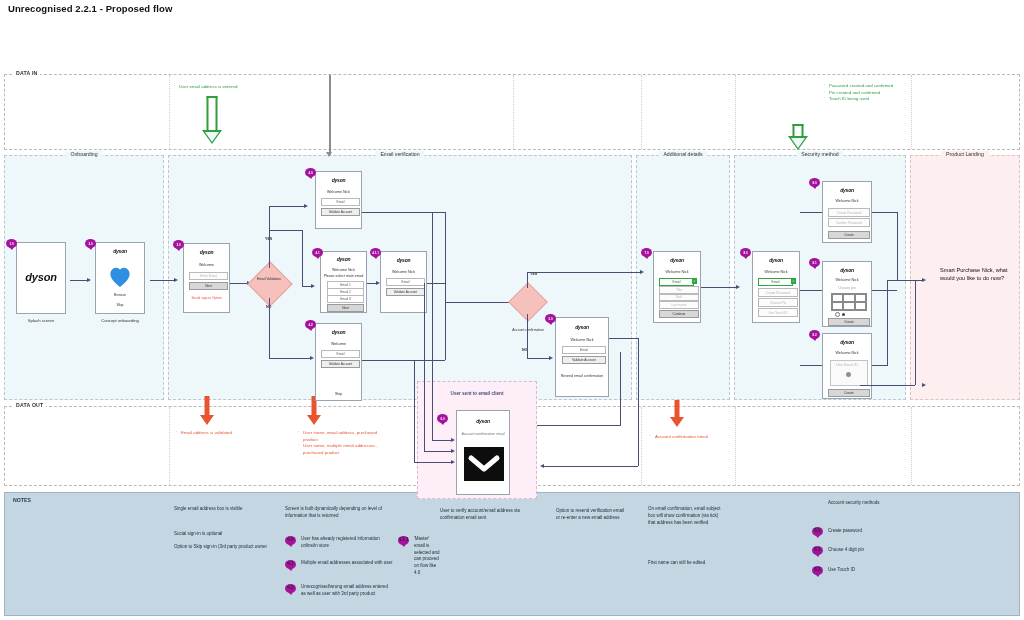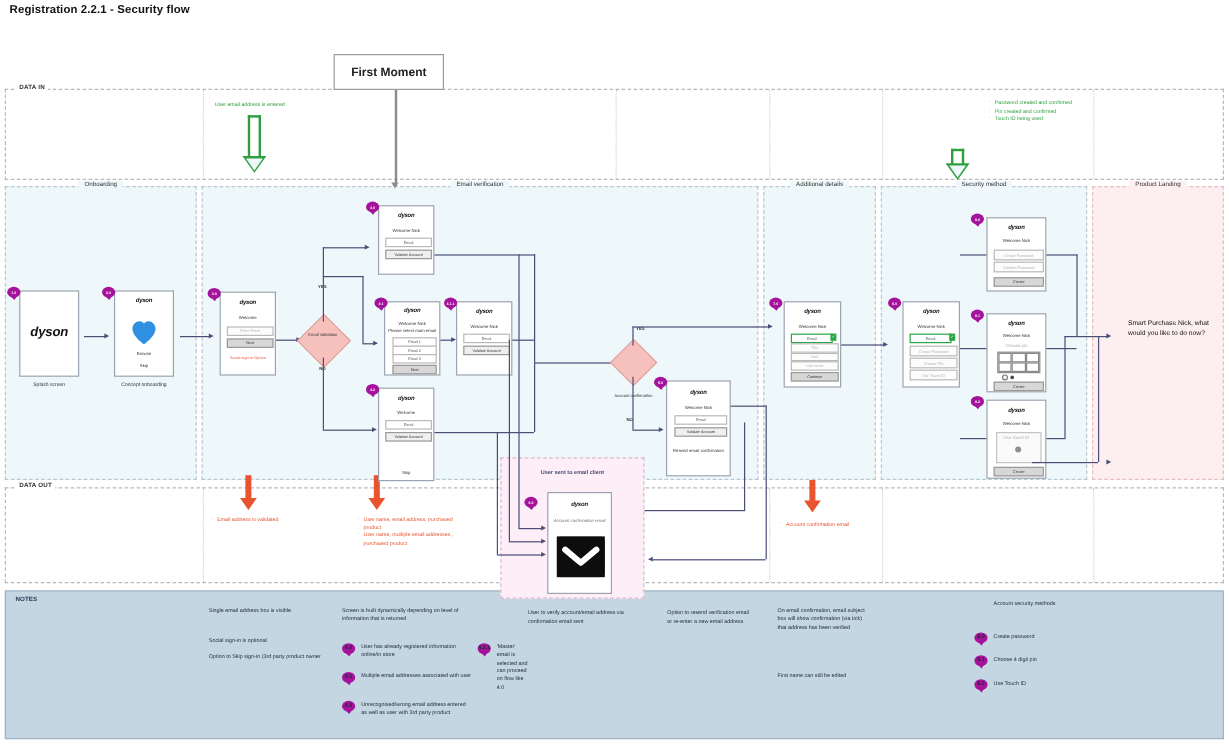--- a/index.html
+++ b/index.html
@@ -123,21 +123,21 @@
   .note-row .badge{position:relative;top:0;left:0;}
   .note-row span{font-size:4.5px;color:#1b2a33;line-height:1.5;}
 
   .smart-txt{position:absolute;font-size:5.6px;color:#111;line-height:1.5;font-weight:normal;}
 </style>
 </head>
 <body>
 
 <div class="canvas">
 
-  <div class="abs doc-title">Registration 2.2.1 - Security flow</div>
+  <div class="abs doc-title">Unrecognised 2.2.1 - Proposed flow</div>
 
   <div class="abs band" style="left:4px;top:74px;width:1016px;height:76px;">
     <div class="band-label">DATA IN</div>
     <div class="vdiv" style="left:164px;"></div>
     <div class="vdiv" style="left:508px;"></div>
     <div class="vdiv" style="left:636px;"></div>
     <div class="vdiv" style="left:730px;"></div>
     <div class="vdiv" style="left:906px;"></div>
   </div>
 
@@ -228,21 +228,20 @@
   </div>
   <div class="note-row" style="left:812px;top:546px;width:110px;align-items:center;">
     <span class="badge note">8.1</span>
     <span>Choose 4 digit pin</span>
   </div>
   <div class="note-row" style="left:812px;top:566px;width:110px;align-items:center;">
     <span class="badge note">8.2</span>
     <span>Use Touch ID</span>
   </div>
 
-  <div class="abs first-moment" style="left:278px;top:45px;width:92px;height:30px;">First Moment</div>
   <div class="gray-ln" style="left:329px;top:75px;height:80px;"></div>
   <div class="gray-arw" style="left:326px;top:152px;"></div>
 
   <div class="garw" style="left:200px;top:96px;width:24px;height:62px;">
     <div class="stem" style="top:0;height:36px;"></div>
     <div class="head" style="top:34px;"></div>
     <div class="head-in" style="top:36px;"></div>
   </div>
   <div class="garw" style="left:786px;top:124px;width:24px;height:38px;">
     <div class="stem" style="top:0;height:14px;"></div>

